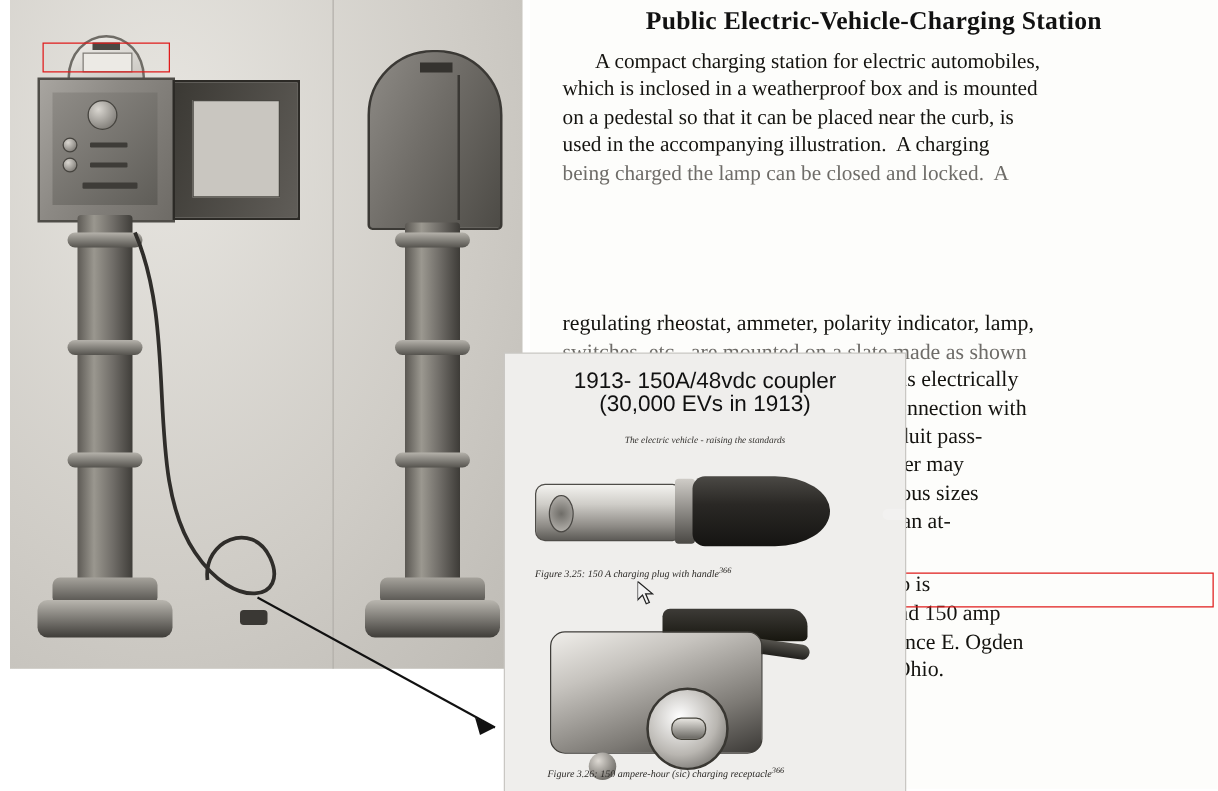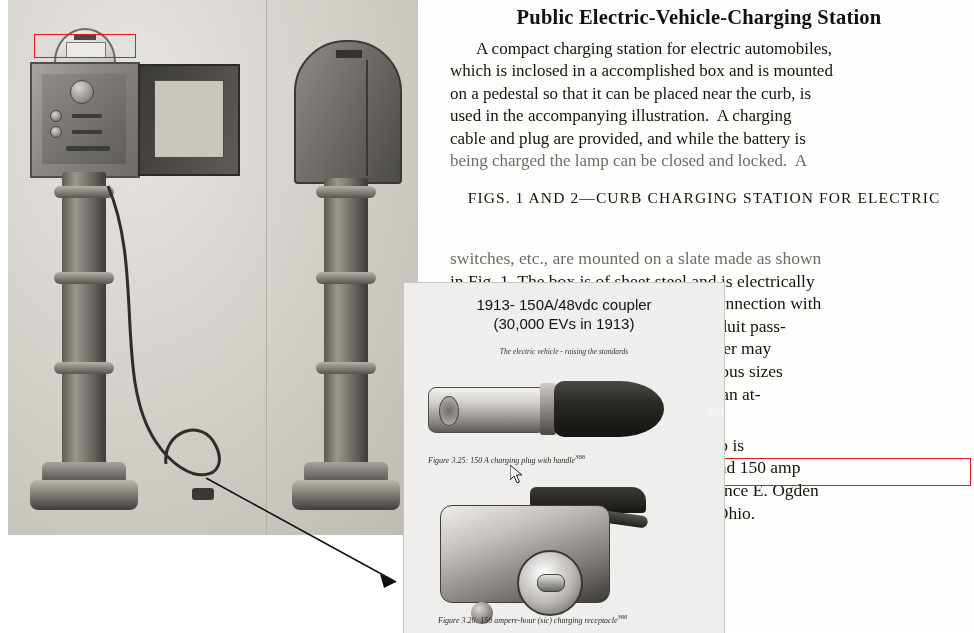--- a/index.html
+++ b/index.html
@@ -70,21 +70,21 @@
   #art-body2{position:absolute;left:26px;top:247px;width:506px;font-size:17.5px;line-height:22.6px;color:#14130f;}
   #art-body2 .ln{white-space:pre;}
 
   
   #anno-box-amp{position:absolute;left:517px;top:458px;width:452px;height:26px;border:1.6px solid #e01b1b;}
 
   
   #inset{position:absolute;left:404px;top:283px;width:320px;height:350px;background:#efeeec;
       box-shadow:0 0 0 1px #c9c7c3;overflow:hidden;}
   #inset-label{position:absolute;left:0;top:12px;width:320px;text-align:center;
-      font-family:"Liberation Sans",sans-serif;font-size:15px;line-height:19px;color:#111;}
+      font-family:"Liberation Sans",sans-serif;font-size:18px;line-height:19px;color:#111;}
   #inset-running-head{position:absolute;left:0;top:64px;width:320px;text-align:center;
       font-family:"Liberation Serif",serif;font-style:italic;font-size:7.5px;color:#33312e;}
   
   #plug-photo{position:absolute;left:16px;top:80px;width:288px;height:84px;}
   #plug-barrel{position:absolute;left:8px;top:24px;width:116px;height:44px;border-radius:8px;
       background:linear-gradient(180deg,#f3f2ef 0%,#cfcdc8 35%,#8e8b86 75%,#5d5b57 100%);border:1px solid #4e4c48;}
   #plug-barrel-mouth{position:absolute;left:10px;top:8px;width:18px;height:28px;border-radius:50%;
       background:radial-gradient(circle,#6f6d68,#bdbab5);border:1px solid #4b4945;}
   #plug-collar{position:absolute;left:120px;top:20px;width:16px;height:52px;border-radius:3px;
       background:linear-gradient(180deg,#cfccc7,#4a4844);}
@@ -170,32 +170,31 @@
     <div id="f2-base1"></div>
     <div id="f2-base2"></div>
   </div>
 </div>
 
 <div id="article">
   <div id="art-title">Public Electric-Vehicle-Charging Station</div>
 
   <div id="art-body">
     <div class="ln ind">A compact charging station for electric automobiles,</div>
-    <div class="ln">which is inclosed in a accomplished box and is mounted</div>
+    <div class="ln">which is inclosed in a weatherproof box and is mounted</div>
     <div class="ln">on a pedestal so that it can be placed near the curb, is</div>
     <div class="ln">used in the accompanying illustration.  A charging</div>
-    <div class="ln">cable and plug are provided, and while the battery is</div>
     <div class="ln faded">being charged the lamp can be closed and locked.  A</div>
   </div>
 
   <div id="fig-caption">
-    <div>FIGS. 1 AND 2—CURB CHARGING STATION FOR ELECTRIC</div>
   </div>
 
   <div id="art-body2">
+    <div class="ln">regulating rheostat, ammeter, polarity indicator, lamp,</div>
     <div class="ln faded">switches, etc., are mounted on a slate made as shown</div>
     <div class="ln">in Fig. 1. The box is of sheet steel and is electrically</div>
     <div class="ln">welded; the pedestal is of cast iron.  Connection with</div>
     <div class="ln">the supply circuit is made through conduit pass-</div>
     <div class="ln">ing up the pedestal.  A prepayment meter may</div>
     <div class="ln">be provided.  On account of the numerous sizes</div>
     <div class="ln">of vehicles and the varying conditions an at-</div>
     <div class="ln">tachment plug is used.</div>
     <div class="ln" style="height:6px;"></div>
     <div class="ln">The charging of electric cars at the curb is</div>

